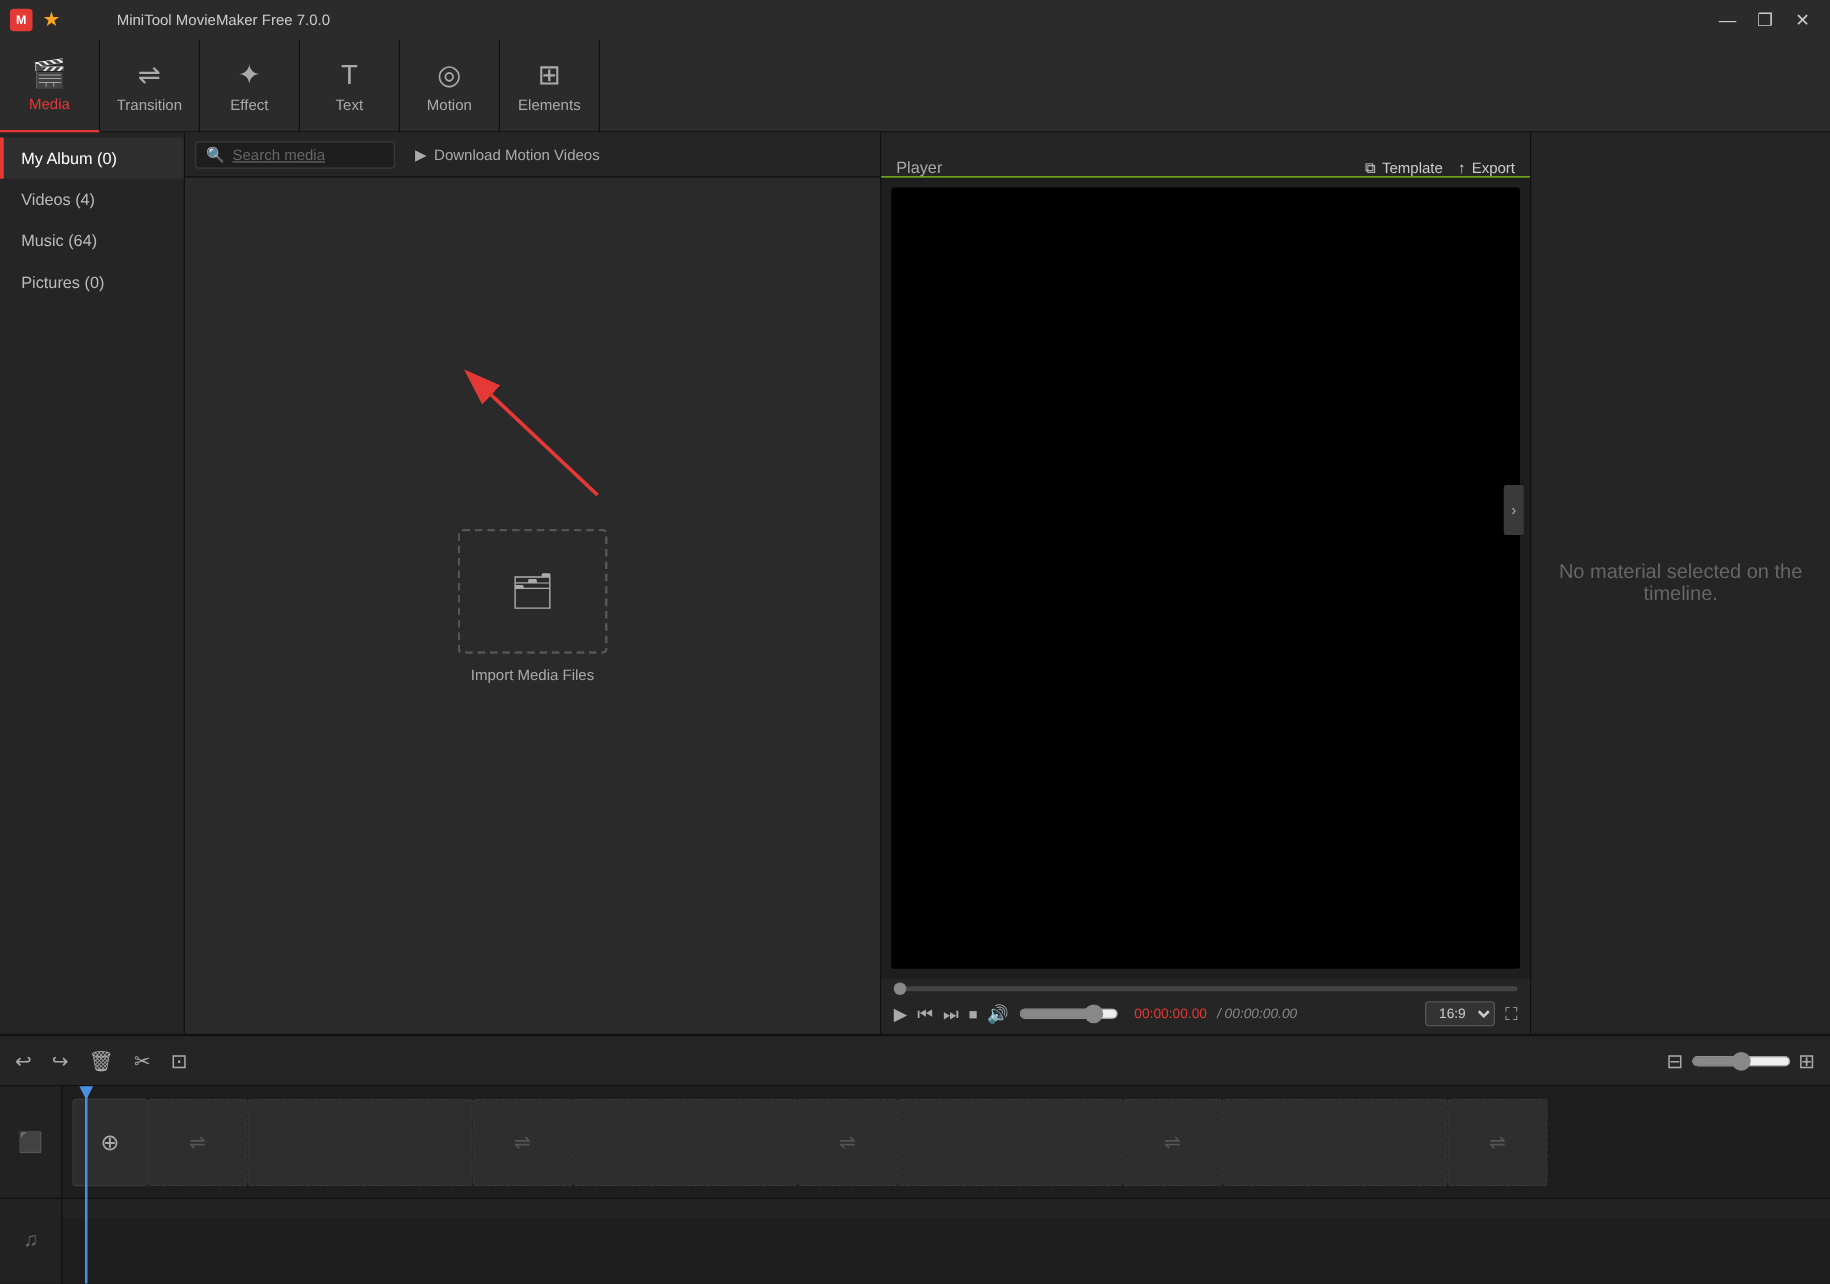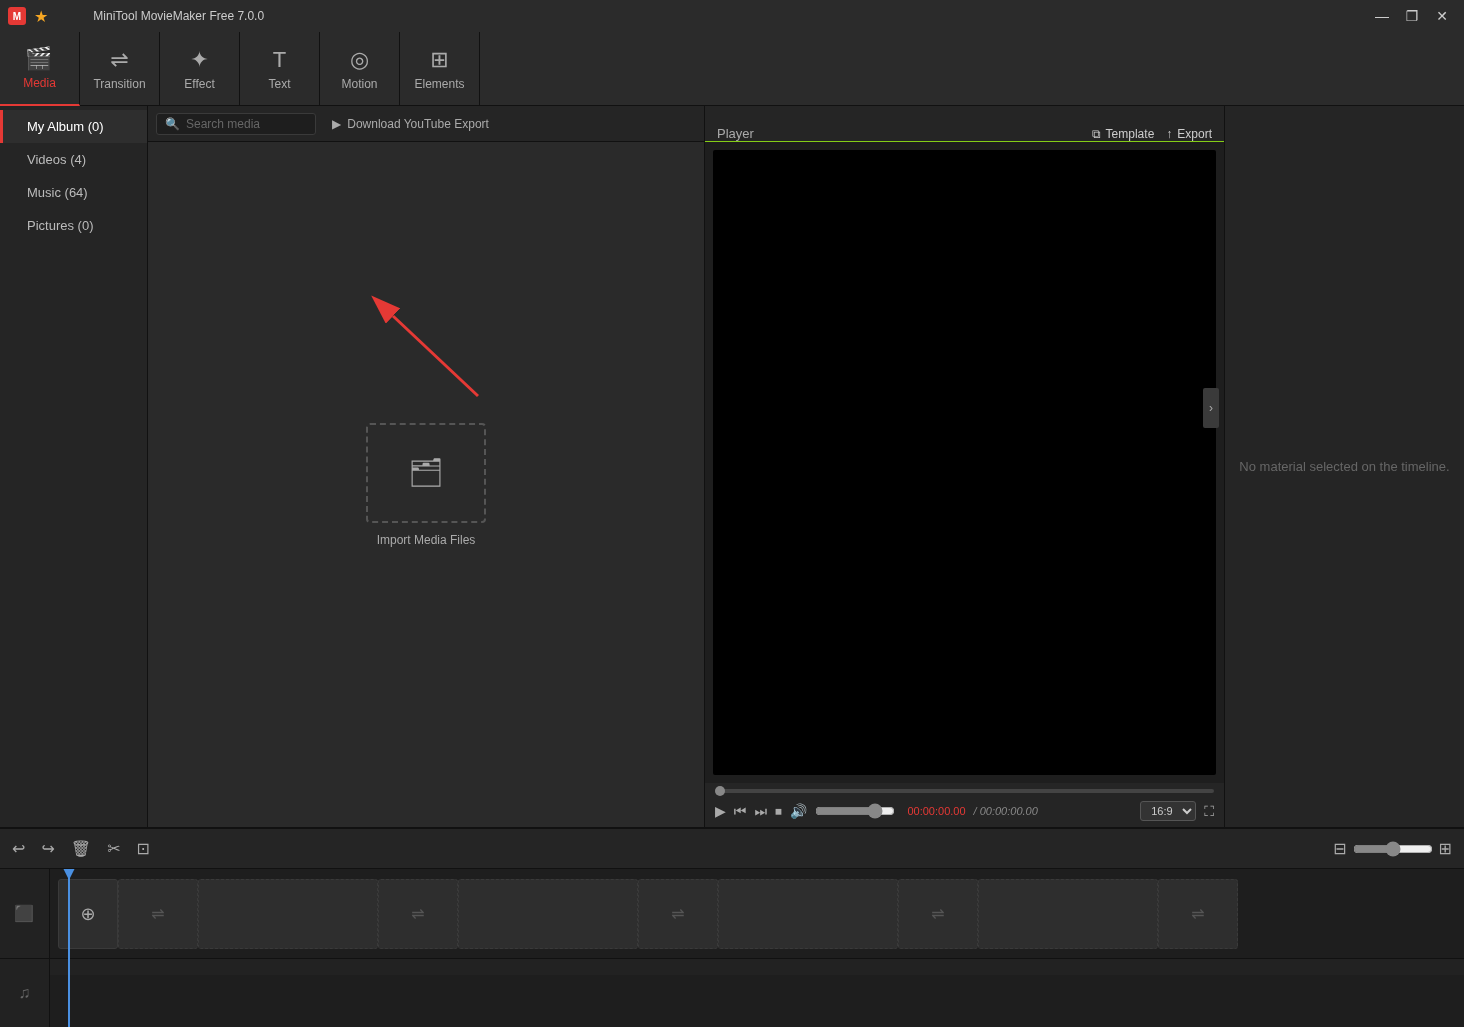--- a/index.html
+++ b/index.html
@@ -51,21 +51,21 @@
     }
 
     
     #sidebar {
       width: 148px;
       background: #252525;
       border-right: 1px solid #111;
       padding-top: 4px;
     }
     .sidebar-item {
-      padding: 9px 24px;
+      padding: 9px 14px;
       cursor: pointer;
       color: #bbb;
       font-size: 13px;
       border-left: 3px solid transparent;
     }
     .sidebar-item.active { color: #fff; border-left: 3px solid #e53935; background: #2e2e2e; }
 
     
     #media-panel {
       flex: 1;
@@ -178,21 +178,21 @@
     .chevron-btn {
       position: absolute;
       top: calc(32px + 74px + 36px + 140px);
       right: 245px;
       width: 16px; height: 40px;
       background: #3a3a3a;
       display: flex; align-items: center; justify-content: center;
       cursor: pointer; color: #aaa; font-size: 12px; border-radius: 2px;
       z-index: 10;
     }
-    .no-material { color: #666; font-size: 13px; text-align: center; }
+    .no-material { color: #666; font-size: 16px; text-align: center; }
 
     
     #timeline {
       height: 200px;
       background: #1e1e1e;
       border-top: 2px solid #111;
       display: flex;
       flex-direction: column;
     }
     #timeline-toolbar {
@@ -346,25 +346,25 @@
     </div>
     <div class="sidebar-item">
       <span>Pictures (0)</span>
     </div>
   </div>
 
   <div id="media-panel" style="position:relative;">
     <div id="media-toolbar">
       <div class="search-box">
         <span>🔍</span>
-        <span style="color:#666;">Search media</span>
+        <span style="color:#666;text-decoration:underline;">Search media</span>
       </div>
       <div class="yt-download">
         <span>▶</span>
-        <span>Download YouTube Export</span>
+        <span>Download Motion Videos</span>
       </div>
     </div>
     <div id="media-content">
       <div class="import-box">
         <span style="font-size:28px;">🗂</span>
       </div>
       <span class="import-label">Import Media Files</span>
 
       <div style="position:absolute; top:180px; left:190px; pointer-events:none;">
         <svg width="160" height="120" viewBox="0 0 160 120">

